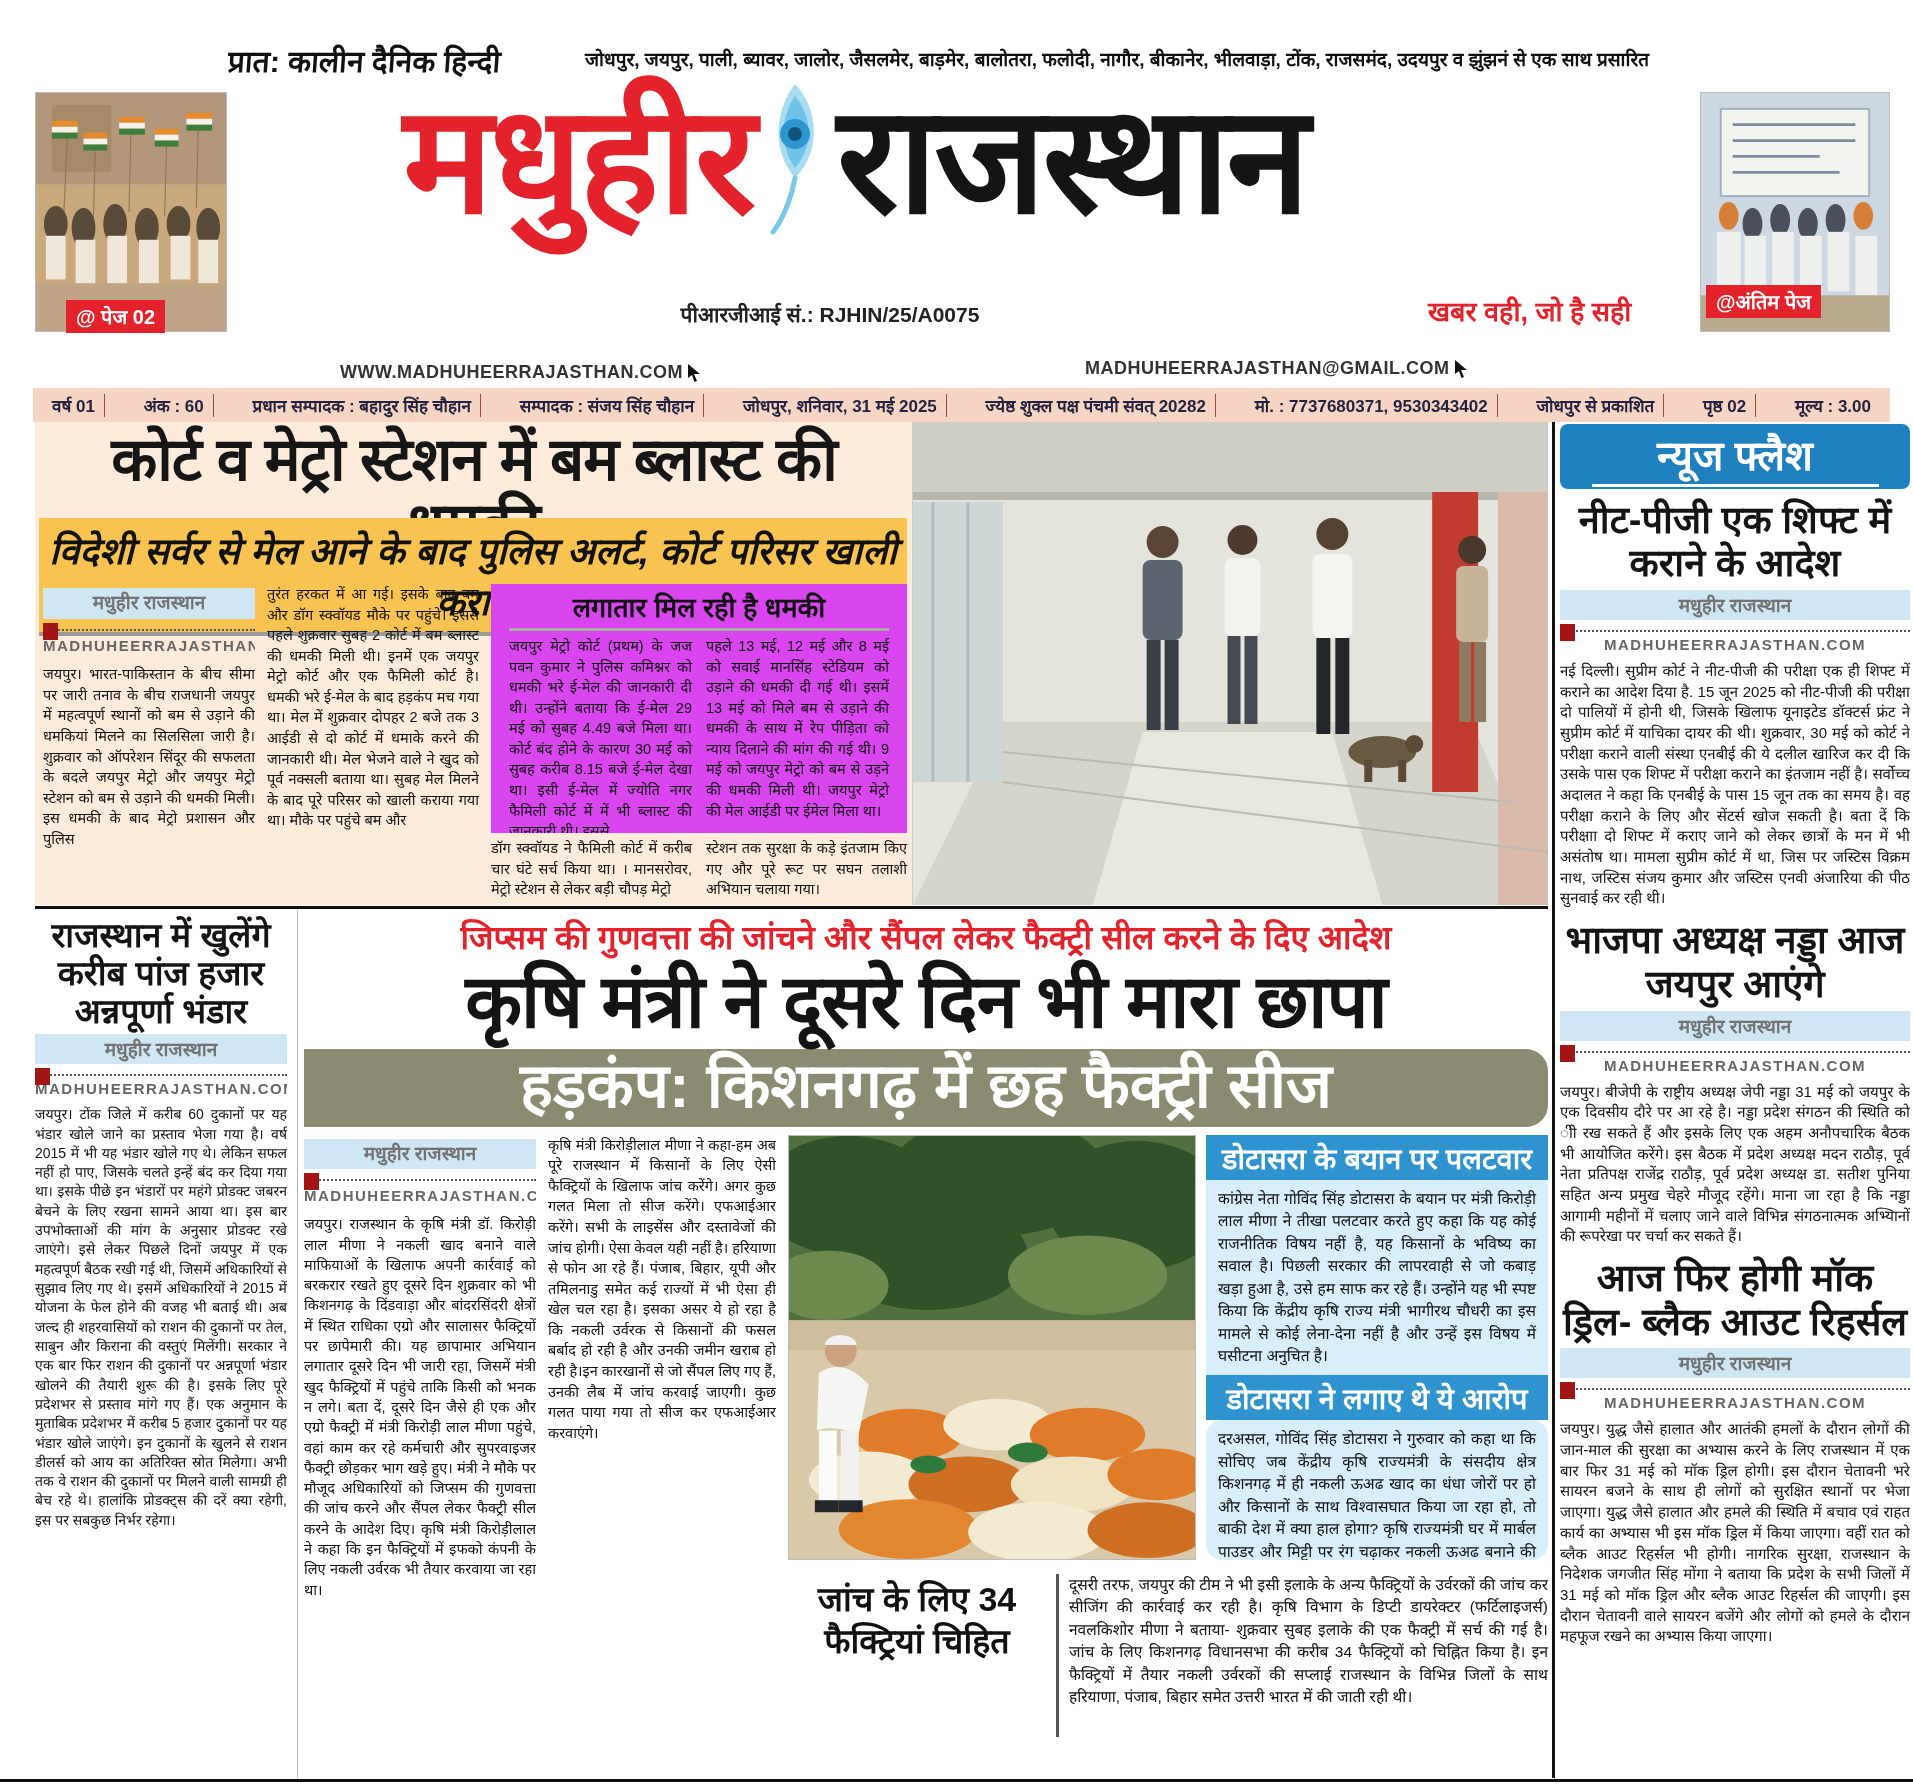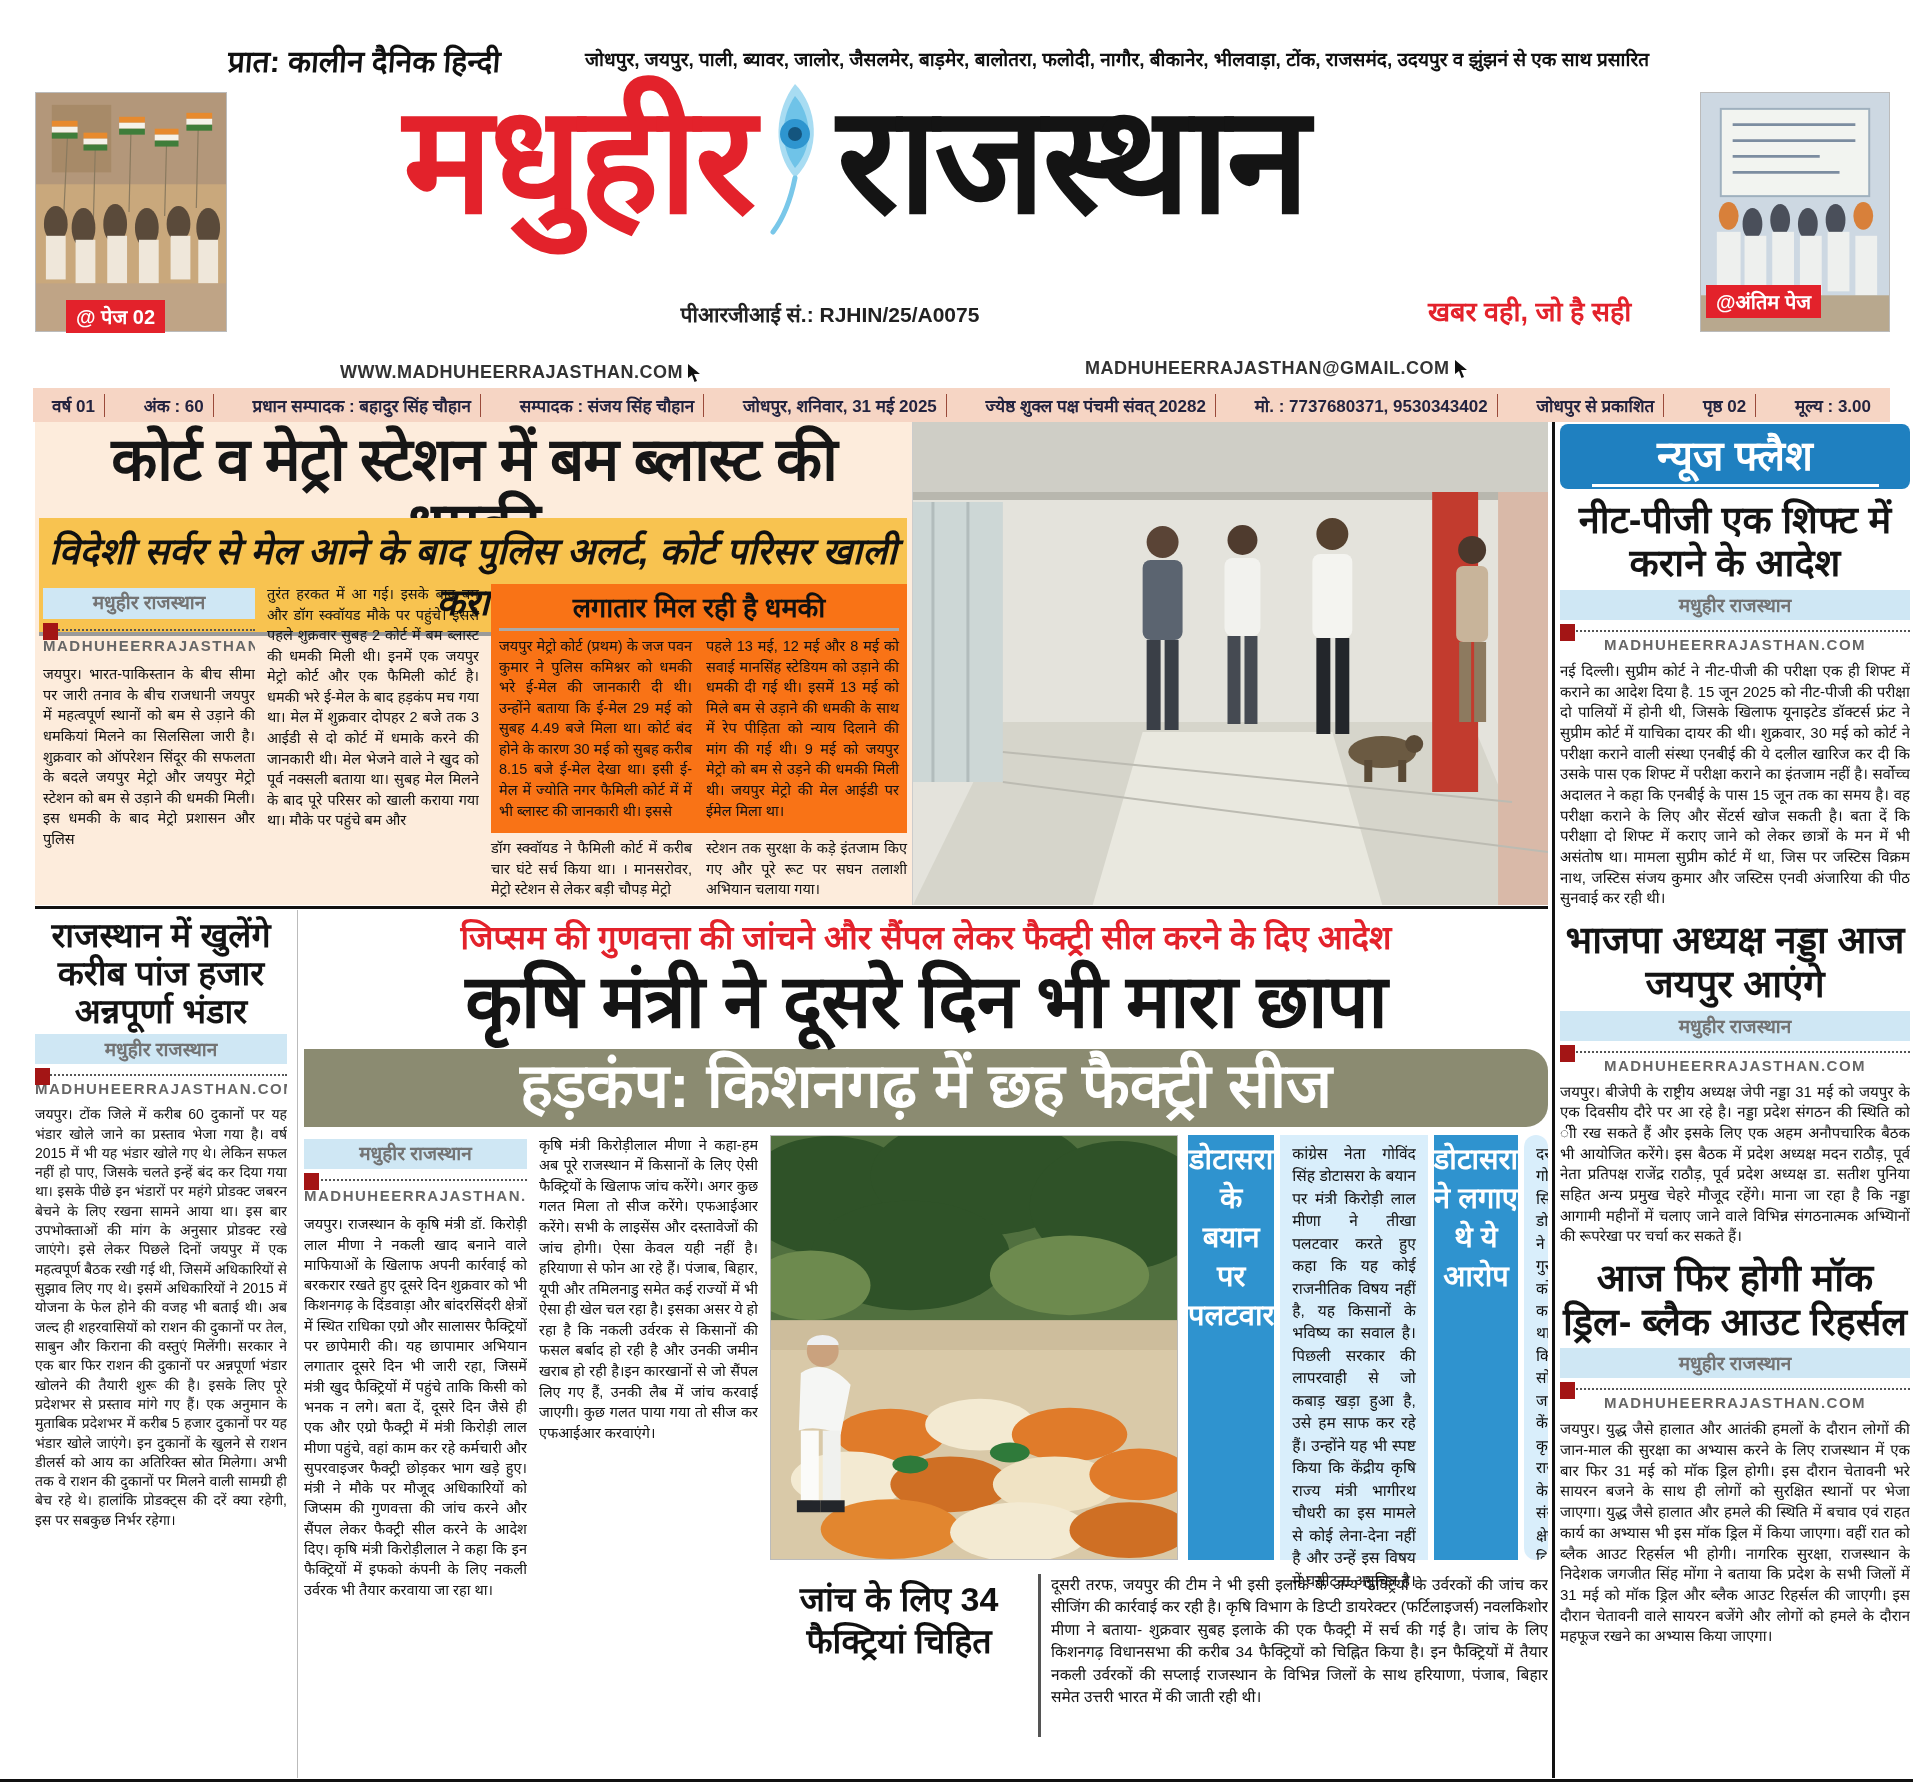--- a/index.html
+++ b/index.html
@@ -40,21 +40,21 @@
   .byline-dots{position:relative;border-bottom:2px dotted #555;height:10px;margin:2px 0 4px 0;}
   .byline-sq{position:absolute;left:-2px;top:2px;width:17px;height:17px;background:#a31515;display:block;}
   .byline-site{text-align:center;font-weight:800;font-size:15px;color:#666;letter-spacing:1.5px;}
   
   .lead{position:absolute;left:35px;top:422px;width:1513px;height:483px;background:#fdecdc;}
   .lead-headline{position:absolute;left:8px;top:6px;width:862px;font-size:60px;line-height:1.08;font-weight:900;color:#161616;text-align:center;letter-spacing:-1px;}
   .lead-sub{position:absolute;left:4px;top:96px;width:868px;background:#f8c350;font-size:37px;font-weight:900;font-style:italic;text-align:center;padding:6px 2px;border-bottom:4px solid #9a9a9a;}
   .lead-cols{position:absolute;left:8px;top:162px;width:864px;height:316px;display:flex;gap:12px;}
   .lead-col{width:212px;font-size:14.5px;line-height:1.42;text-align:justify;overflow:hidden;}
   .lead-boxwrap{flex:1;display:flex;flex-direction:column;}
-  .lead-box{background:#f97316;padding:4px 8px;flex:1;overflow:hidden;}
+  .lead-box{background:#d946ef;padding:4px 18px;flex:1;overflow:hidden;}
   .lead-box-head{text-align:center;font-size:27px;font-weight:900;border-bottom:3px solid #aaa;padding-bottom:3px;margin-bottom:5px;}
   .lead-box-cols{display:flex;gap:14px;}
   .lead-box-col{width:50%;font-size:14.5px;line-height:1.42;text-align:justify;}
   .lead-tail{display:flex;gap:14px;margin-top:5px;}
   .lead-tail-col{width:50%;font-size:14.5px;line-height:1.42;text-align:justify;}
   .lead-photo{position:absolute;left:877px;top:0;width:636px;height:483px;border-left:1px solid #ccc;overflow:hidden;}
   .hrule{position:absolute;left:35px;top:906px;width:1513px;height:3px;background:#111;}
   
   .annapurna{position:absolute;left:35px;top:916px;width:252px;height:860px;overflow:hidden;}
   .anna-head{font-size:34px;line-height:1.12;font-weight:900;text-align:center;color:#141414;}
@@ -65,21 +65,21 @@
   .raid-headline{font-size:74px;font-weight:900;color:#141414;text-align:center;line-height:1.05;letter-spacing:-1px;margin-top:4px;}
   .raid-banner{margin-top:8px;background:#8b8b71;color:#fff;font-size:62px;font-weight:900;text-align:center;border-radius:0 22px 22px 0;padding:6px 0 10px 0;line-height:1.0;}
   .raid-row{display:flex;gap:12px;margin-top:8px;height:606px;}
   .raid-col1{width:232px;overflow:hidden;font-size:14.5px;line-height:1.4;text-align:justify;}
   .raid-col2{width:228px;overflow:hidden;}
   .raid-col2-head{font-size:29px;font-weight:900;text-align:center;line-height:1.15;border-bottom:3px solid #999;padding-bottom:6px;margin-bottom:6px;}
   .raid-col2-body{font-size:14.5px;line-height:1.42;text-align:justify;}
   .raid-rightwrap{flex:1;display:flex;flex-direction:column;}
   .raid-photo-row{display:flex;gap:10px;height:425px;}
   .raid-photo{width:408px;border:1px solid #bbb;overflow:hidden;}
-  .raid-bluecol{flex:1;display:flex;flex-direction:row;gap:6px;}
+  .raid-bluecol{flex:1;display:flex;flex-direction:column;gap:0;}
   .bluebox-head{background:#2f93cf;color:#fff;font-weight:900;font-size:29px;text-align:center;padding:3px 0;}
   .bluebox-body{background:#d9eefb;font-size:15.5px;line-height:1.45;text-align:justify;padding:8px 12px;}
   .bluebox-body.rounded{border-radius:16px;flex:1;overflow:hidden;}
   .raid-foot{display:flex;margin-top:10px;flex:1;overflow:hidden;}
   .raid-caption{width:258px;font-size:34px;font-weight:900;text-align:center;line-height:1.25;padding-top:8px;}
   .raid-foot-rule{width:3px;background:#555;margin:4px 10px;}
   .raid-foot-text{flex:1;font-size:15.5px;line-height:1.45;text-align:justify;padding-top:4px;}
   
   .sidebar-sep{position:absolute;left:1552px;top:422px;width:2.5px;height:1356px;background:#111;}
   .sidebar{position:absolute;left:1560px;top:424px;width:350px;height:1354px;overflow:hidden;}

